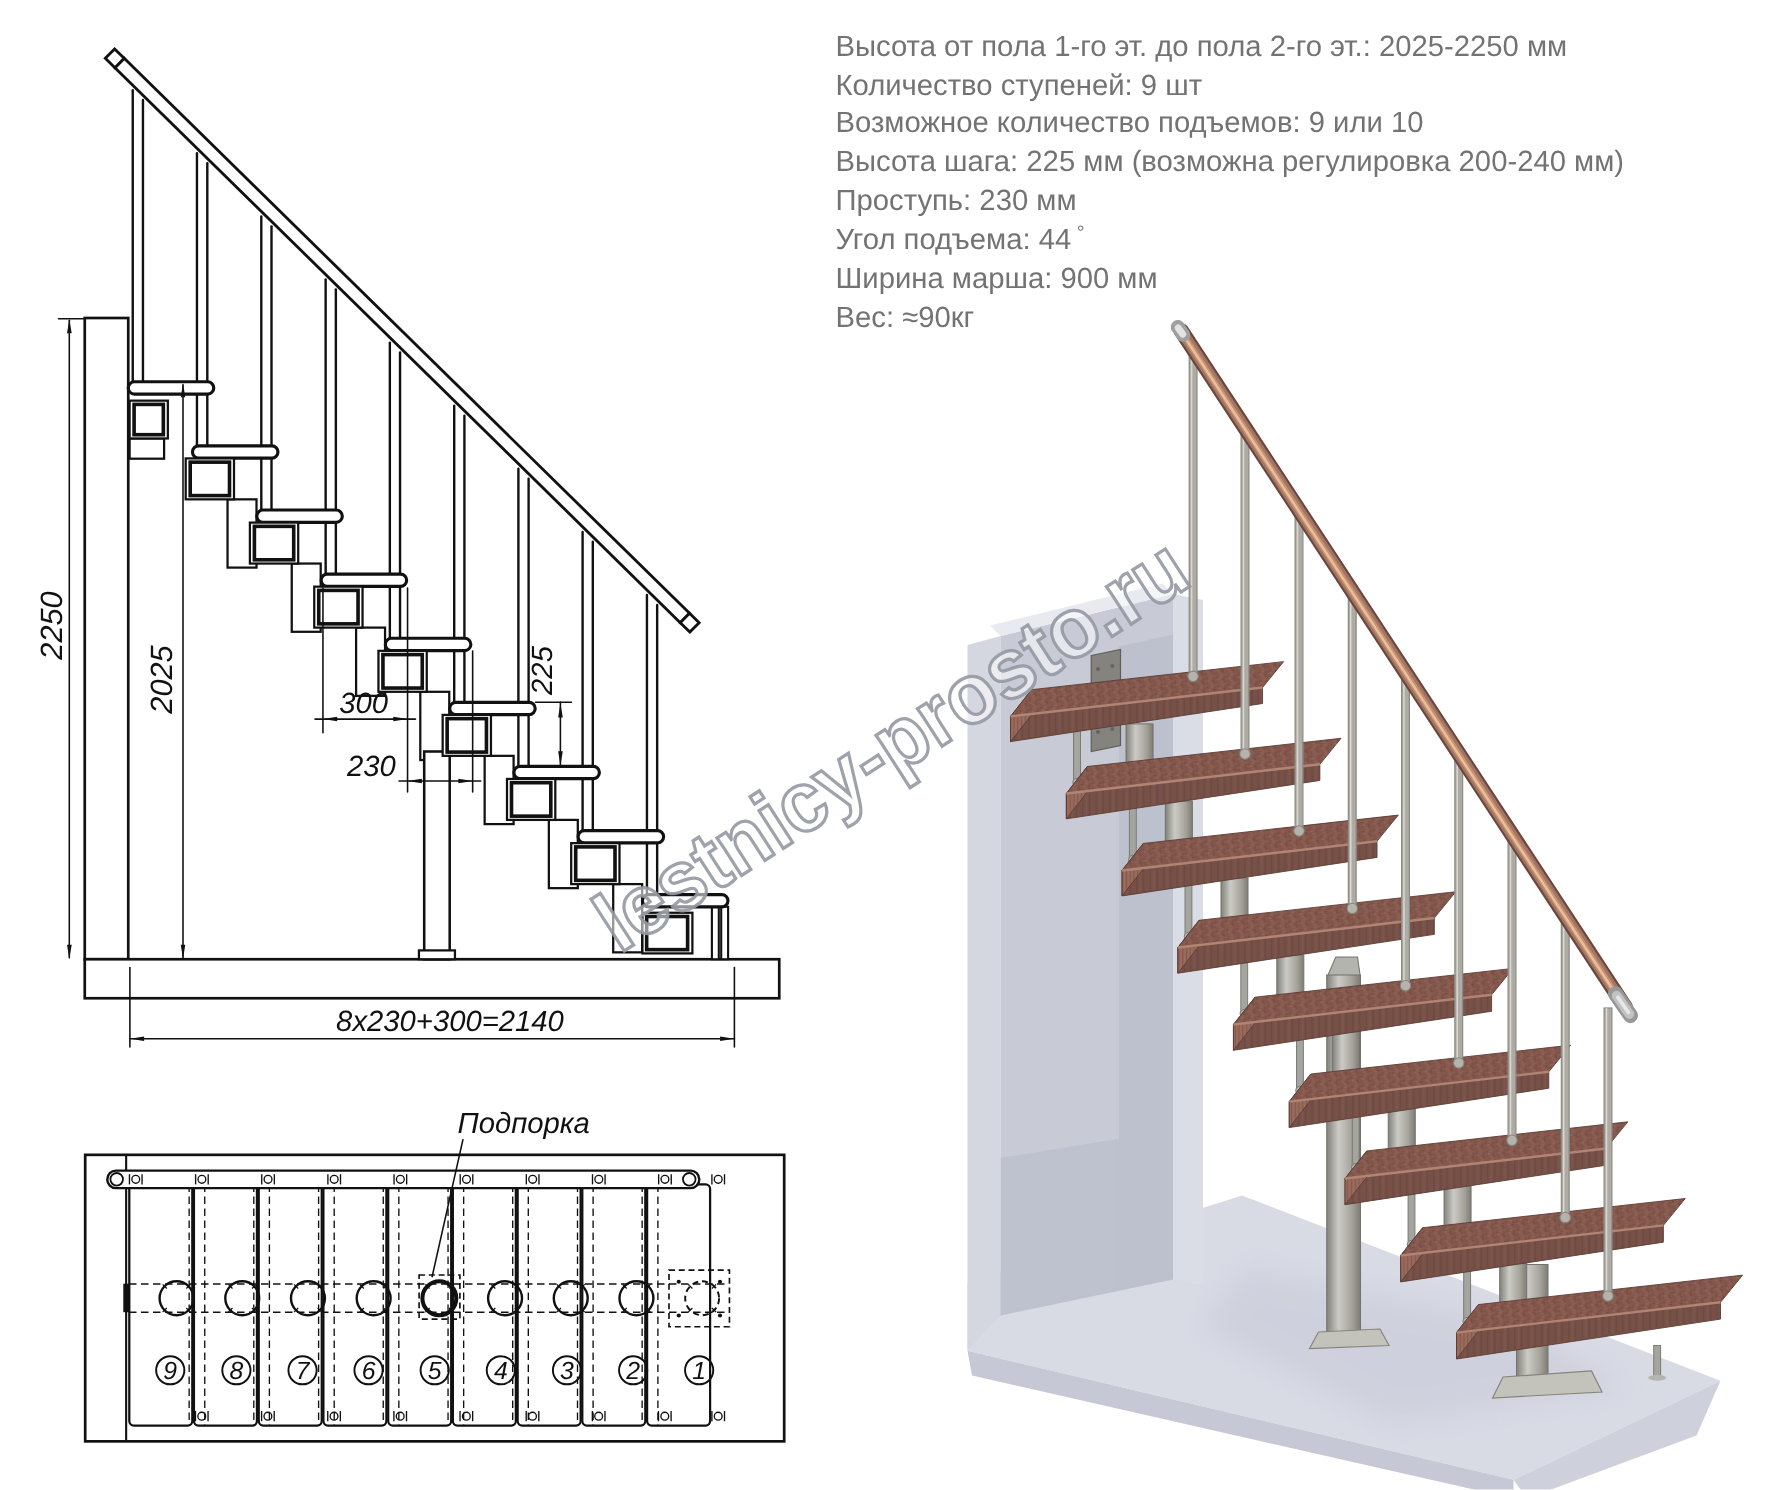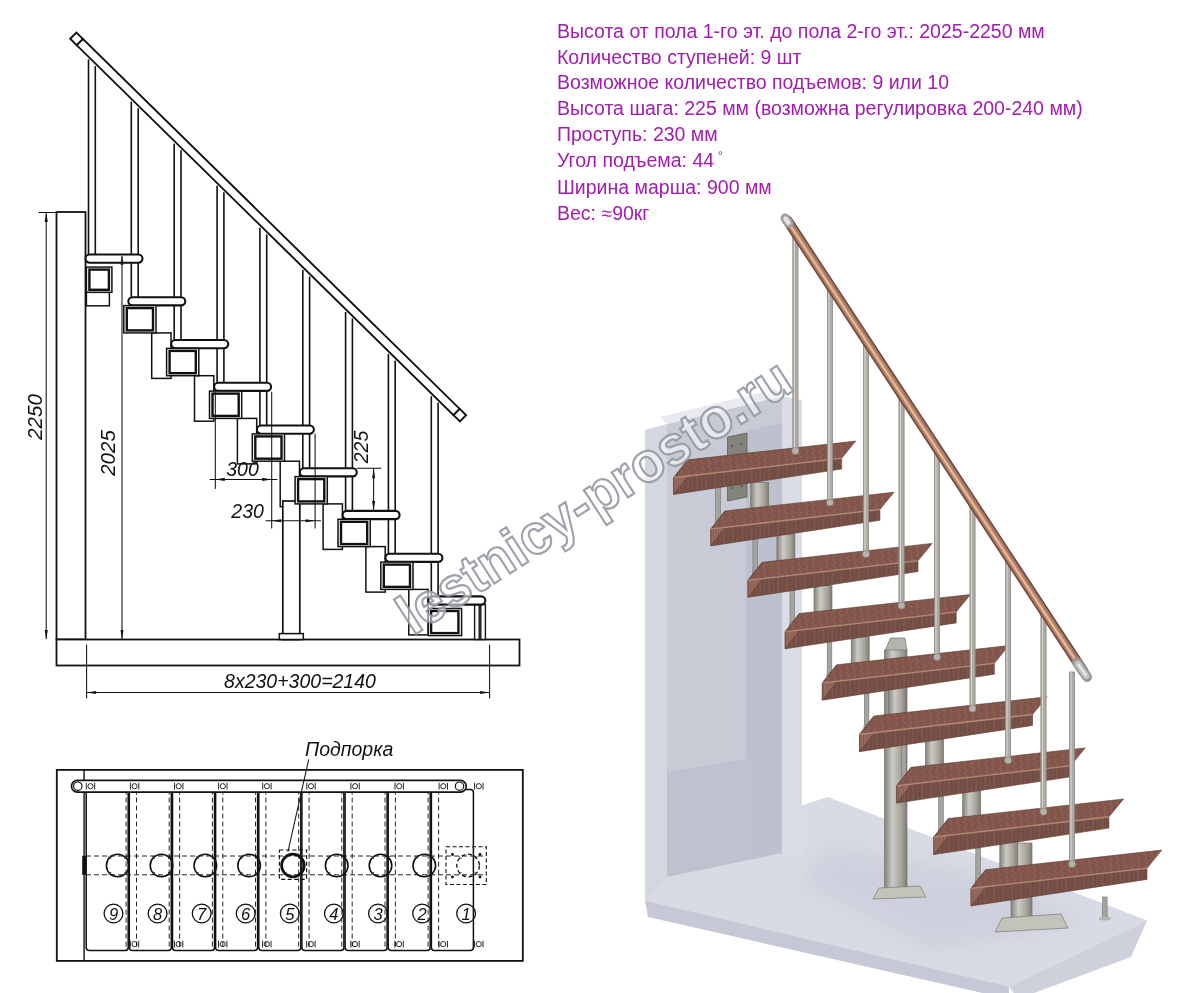--- a/index.html
+++ b/index.html
@@ -1,17 +1,17 @@
 <!DOCTYPE html>
 <html><head>
 <meta charset="utf-8">
 <style>
 html,body{margin:0;padding:0;width:1191px;height:993px;background:#fff;overflow:hidden;position:relative}
 body{font-family:"Liberation Sans",sans-serif}
-.specs{position:absolute;left:557px;top:19px;font-size:19.5px;line-height:25.72px;color:#a21caf;white-space:nowrap}
+.specs{position:absolute;left:557px;top:19px;font-size:19.5px;line-height:25.72px;color:#737373;white-space:nowrap}
 </style>
 </head>
 <body>
 
 <svg width="1191" height="993" viewBox="0 0 1191 993" style="position:absolute;left:0;top:0">
 <defs>
 <pattern id="wood" width="7" height="6" patternUnits="userSpaceOnUse" patternTransform="rotate(-7)">
 <rect width="7" height="6" fill="#87594e"></rect>
 <rect x="0.5" y="0.6" width="1.6" height="1" fill="#744c42"></rect>
 <rect x="3.4" y="0.2" width="1.4" height="0.9" fill="#946659"></rect>

